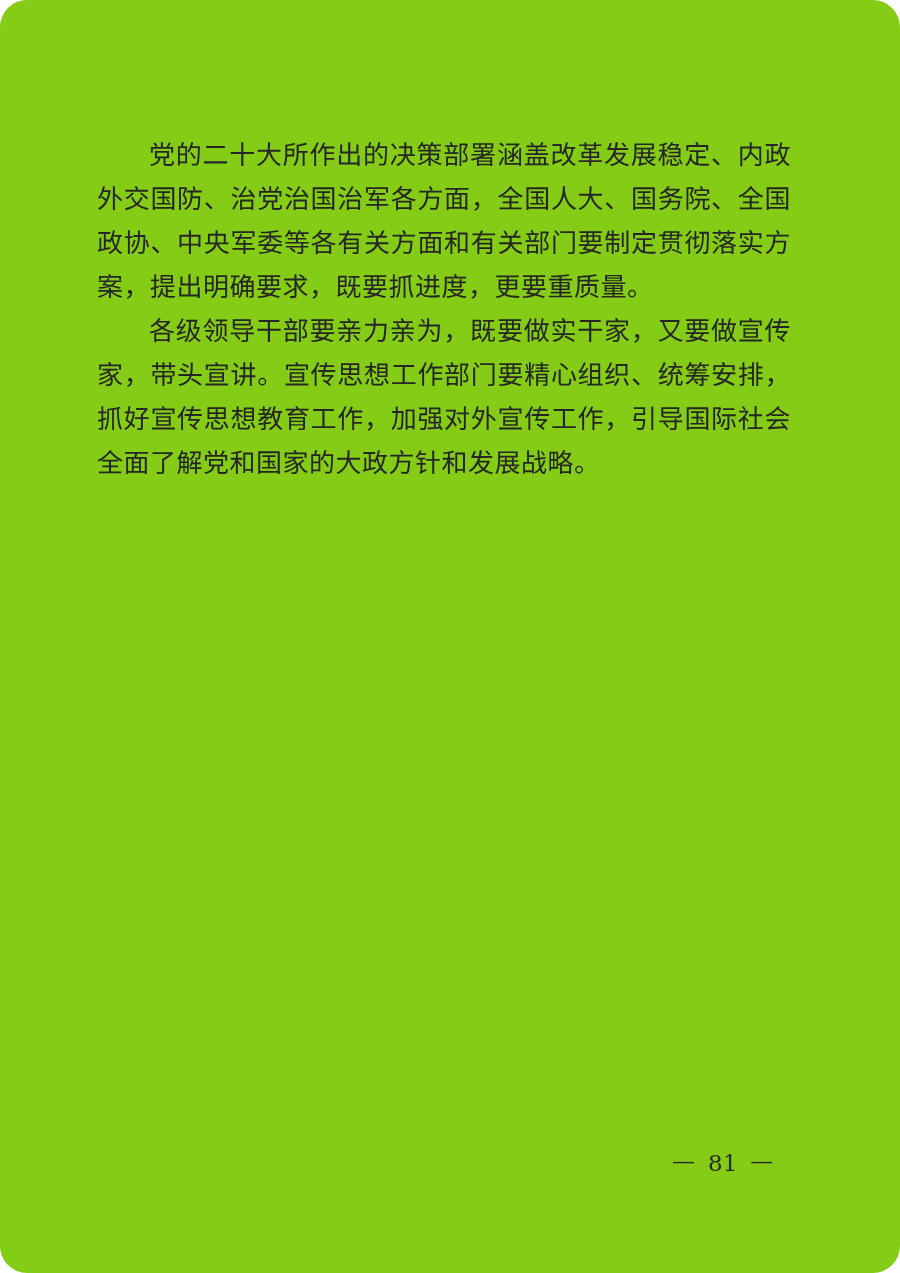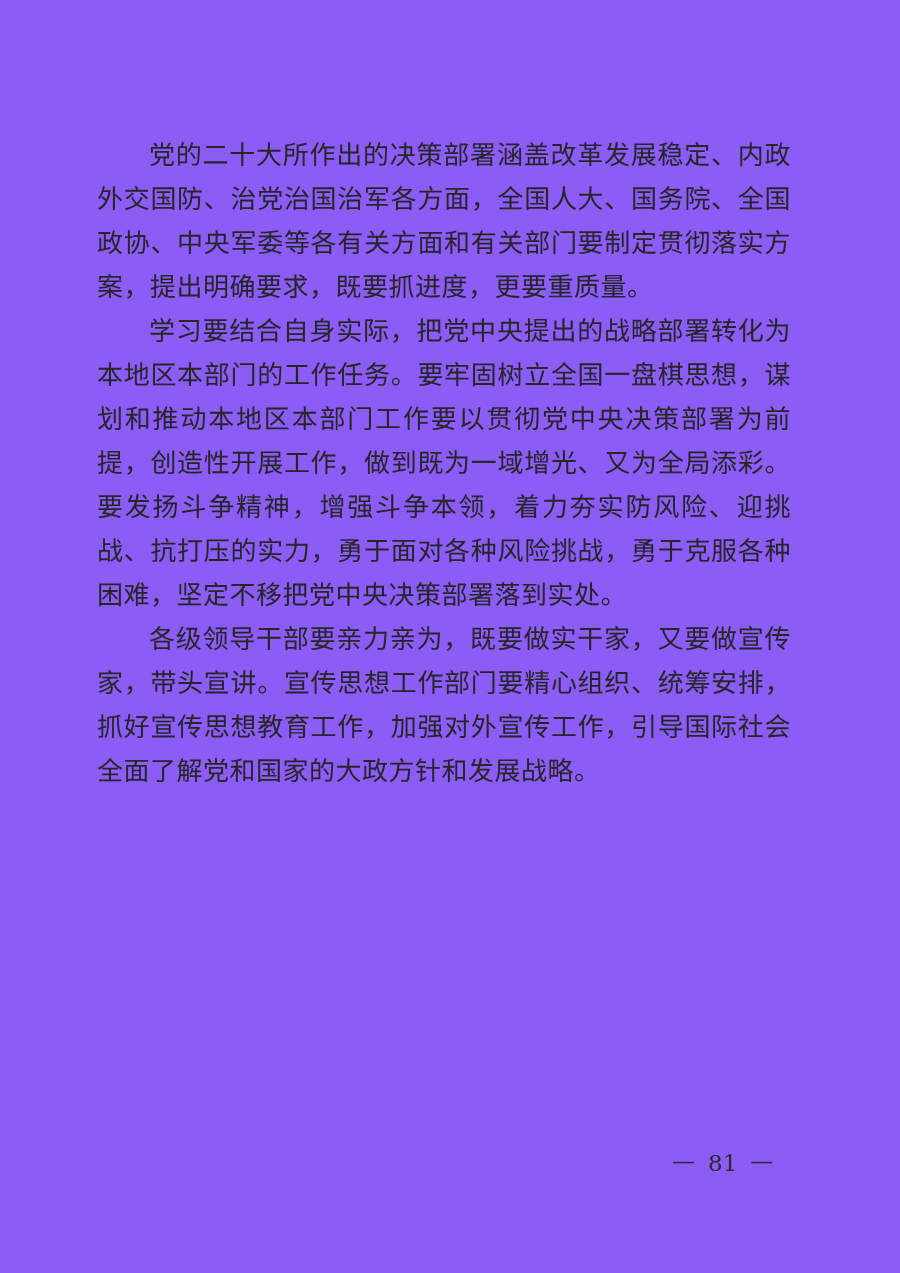--- a/index.html
+++ b/index.html
@@ -10,21 +10,22 @@
     width: 900px;
     height: 1273px;
     background: #fdfdfd;
     position: relative;
     overflow: hidden;
     font-family: "DejaVu Serif", "Liberation Serif", serif;
   }
   .page {
     position: absolute;
     inset: 0;
-    background: #8b5cf6;
+    background: #84cc16;
+    border-radius: 27px;
   }
   .body-text {
     position: absolute;
     left: 97px;
     top: 133px;
     width: 694px;
     font-size: 26px;
     line-height: 44px;
     color: #262626;
     text-align: justify;
@@ -51,21 +52,20 @@
     top: -2px;
   }
 </style>
 </head>
 <body>
 
 <div class="page">
 
   <main class="body-text">
     <p>党的二十大所作出的决策部署涵盖改革发展稳定、内政外交国防、治党治国治军各方面，全国人大、国务院、全国政协、中央军委等各有关方面和有关部门要制定贯彻落实方案，提出明确要求，既要抓进度，更要重质量。</p>
-    <p>学习要结合自身实际，把党中央提出的战略部署转化为本地区本部门的工作任务。要牢固树立全国一盘棋思想，谋划和推动本地区本部门工作要以贯彻党中央决策部署为前提，创造性开展工作，做到既为一域增光、又为全局添彩。要发扬斗争精神，增强斗争本领，着力夯实防风险、迎挑战、抗打压的实力，勇于面对各种风险挑战，勇于克服各种困难，坚定不移把党中央决策部署落到实处。</p>
     <p>各级领导干部要亲力亲为，既要做实干家，又要做宣传家，带头宣讲。宣传思想工作部门要精心组织、统筹安排，抓好宣传思想教育工作，加强对外宣传工作，引导国际社会全面了解党和国家的大政方针和发展战略。</p>
   </main>
 
   <footer class="page-footer">
     <span class="dash">—</span>
     <span class="num">81</span>
     <span class="dash">—</span>
   </footer>
 
 </div>

